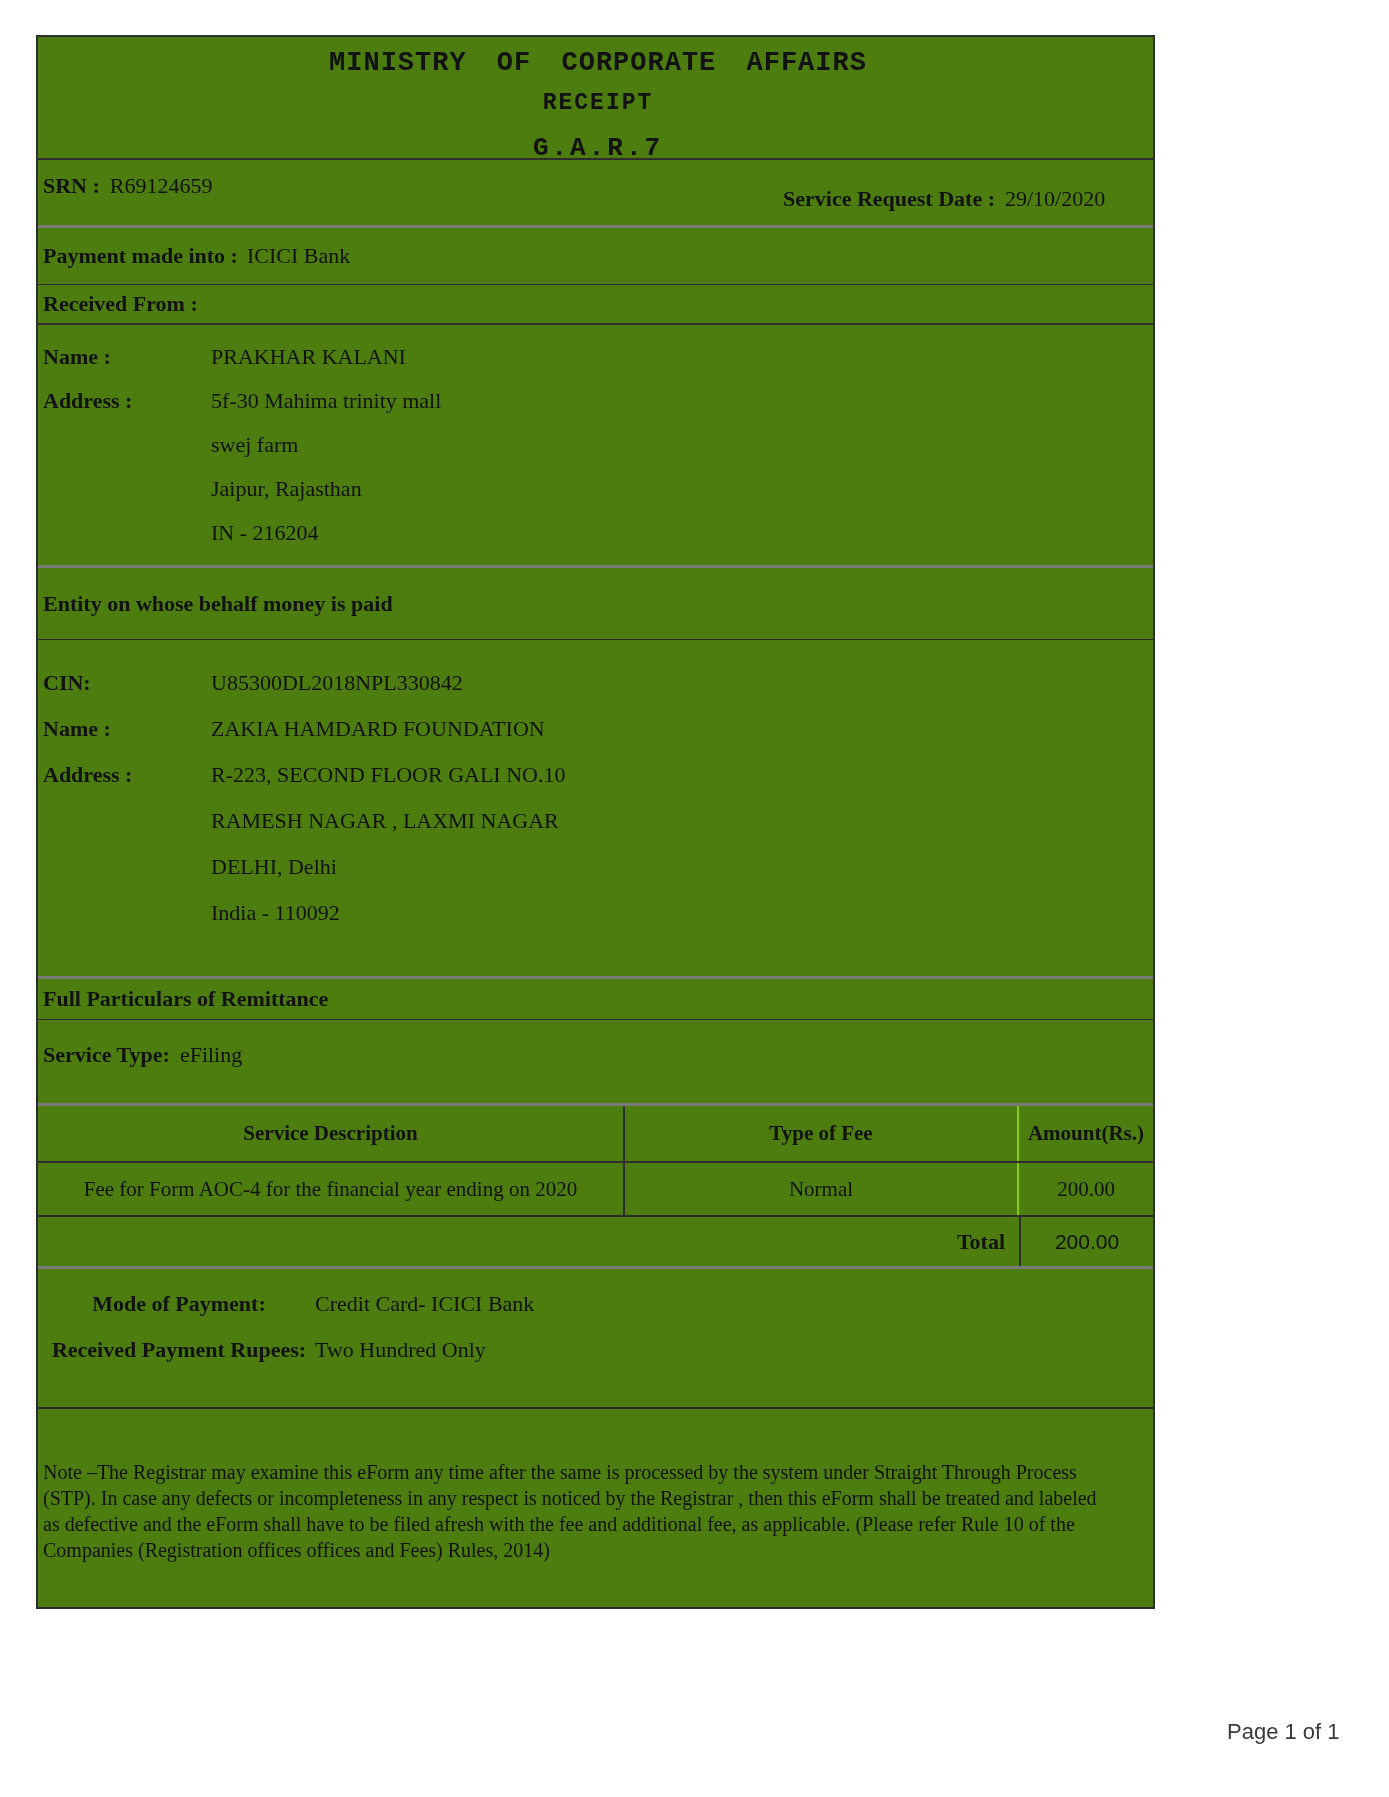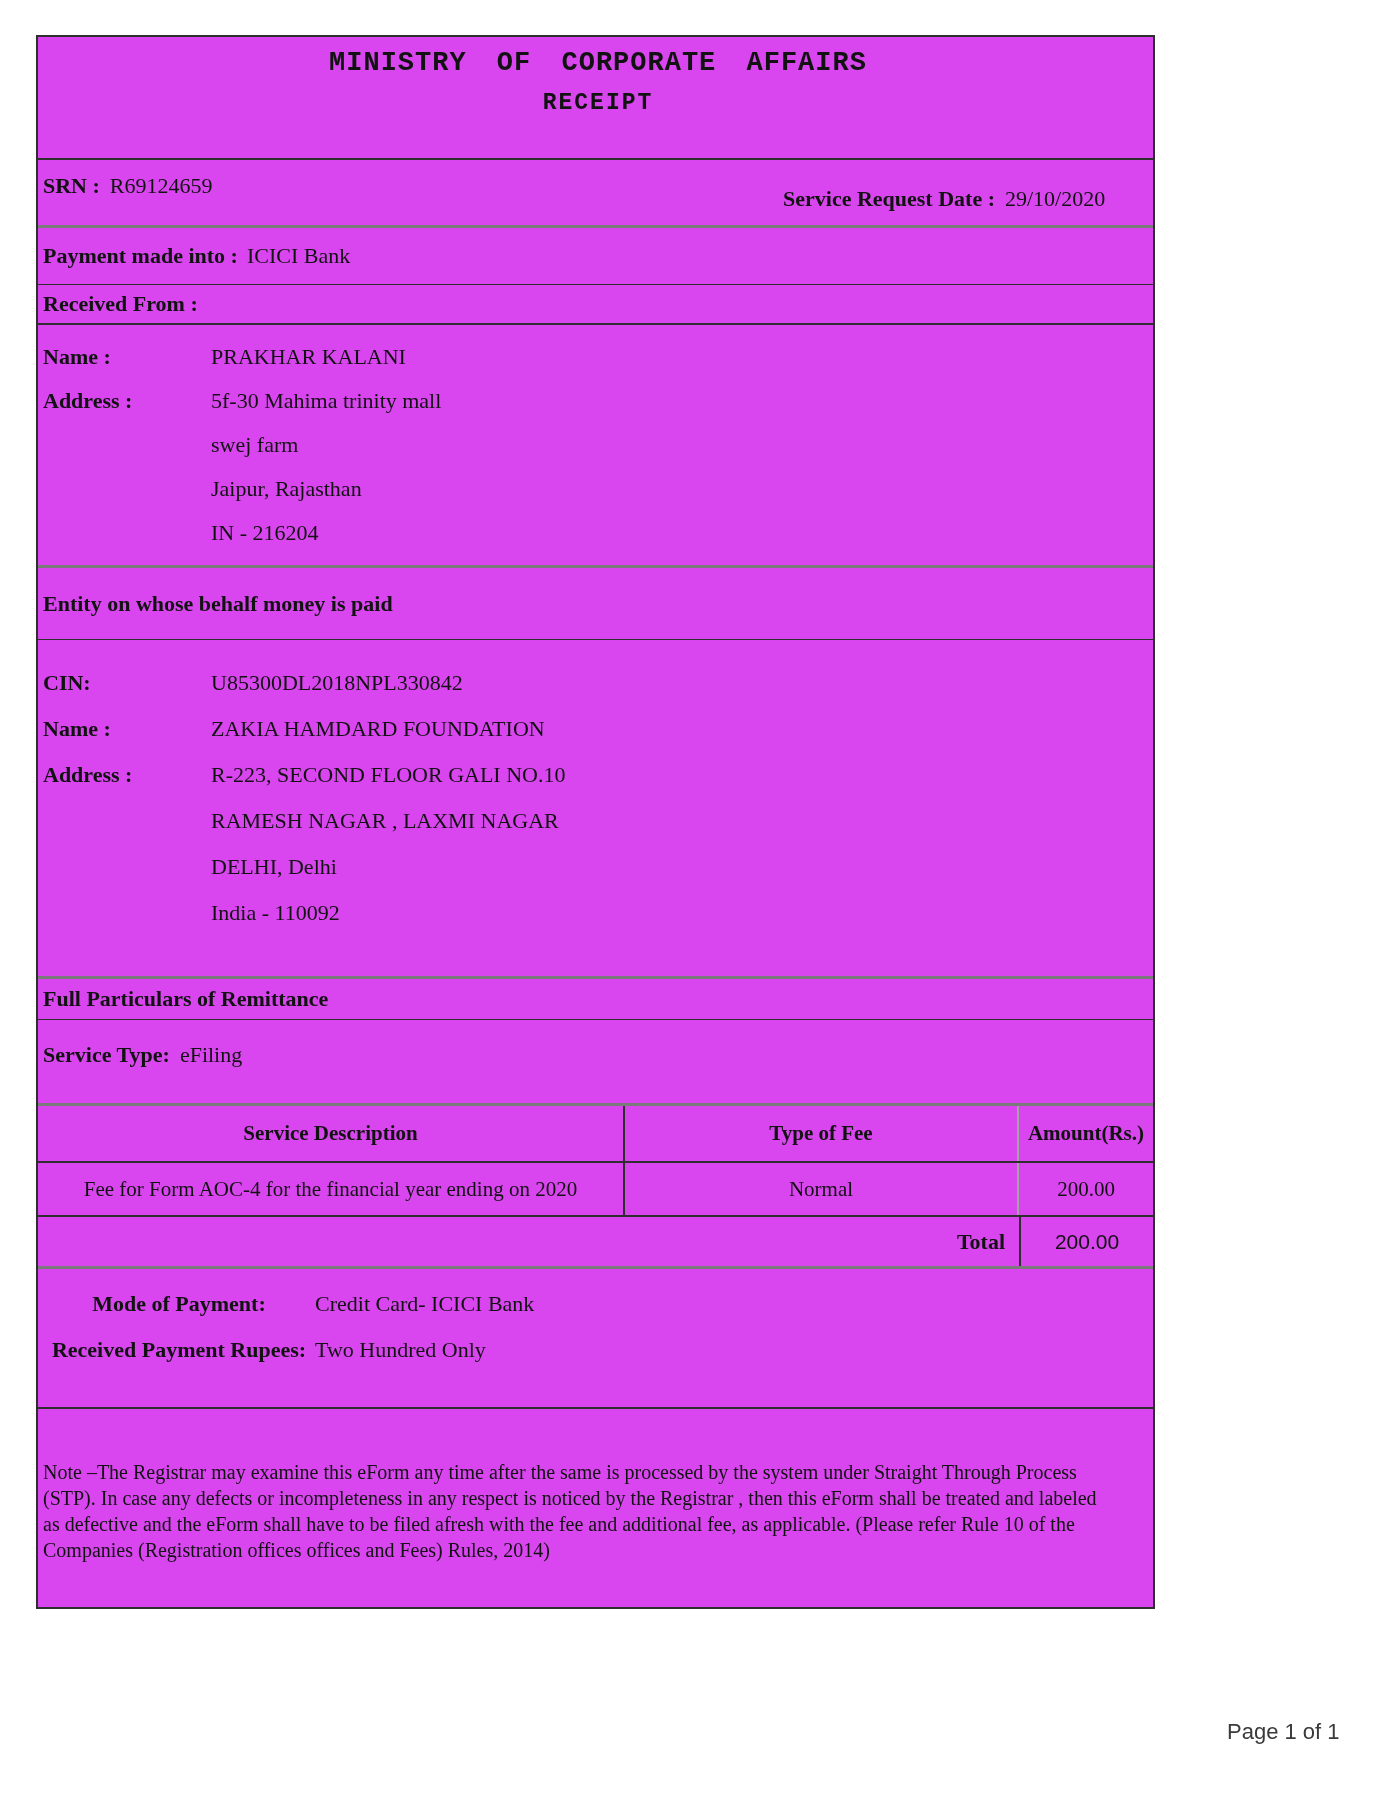--- a/index.html
+++ b/index.html
@@ -7,21 +7,21 @@
     width:1389px; height:1797px; position:relative;
     background:#ffffff;
     font-family:"Liberation Serif", serif;
     color:#121212;
   }
   * { box-sizing:border-box; }
 
   .doc {
     position:absolute; left:36px; top:35px;
     width:1119px; height:1574px;
-    border:2px solid #2e2e2e; background:#d946ef;
+    border:2px solid #2e2e2e; background:#4d7c0f;
   }
   .sec { position:relative; padding-left:5px; }
 
   
   .sec-header {
     height:123px; border-bottom:2px solid #2e2e2e;
     text-align:center; font-family:"Liberation Mono", monospace;
     font-weight:bold; padding-top:11px;
   }
   .hdr-ministry { font-size:27px; letter-spacing:1px; word-spacing:13px; }
@@ -69,21 +69,21 @@
   .fee-table {
     height:166px; border-top:3px solid #7a7a7a; border-bottom:3px solid #7a7a7a;
     font-size:21px; padding-left:0;
   }
   .tr { display:flex; }
   .tr-head  { height:57px; border-bottom:2px solid #2e2e2e; font-weight:bold; }
   .tr-data  { height:54px; border-bottom:2px solid #2e2e2e; }
   .tr-total { height:49px; }
   .td { display:flex; align-items:center; justify-content:center; }
   .c1 { width:587px; border-right:2px solid #2e2e2e; }
-  .c2 { width:394px; border-right:2px solid #a3a3a3; }
+  .c2 { width:394px; border-right:2px solid #84cc16; }
   .c3 { flex:1; }
   .ctotal {
     width:983px; border-right:2px solid #2e2e2e;
     justify-content:flex-end; padding-right:14px; font-weight:bold; font-size:22px;
   }
   .sans-val { font-family:"Liberation Sans", sans-serif; font-size:21px; }
 
   .sec-paybox { height:140px; border-bottom:2px solid #2e2e2e; padding-top:12px; font-size:22px; }
   .pline { display:flex; height:46px; align-items:center; }
   .plbl { width:272px; flex-shrink:0; font-weight:bold;text-align:center; }
@@ -99,20 +99,21 @@
   }
 </style>
 </head>
 <body>
 
 <div class="doc">
 
   <div class="sec sec-header">
     <div class="hdr-ministry">MINISTRY OF CORPORATE AFFAIRS</div>
     <div class="hdr-receipt">RECEIPT</div>
+    <div class="hdr-gar">G.A.R.7</div>
   </div>
 
   <div class="sec sec-srn">
     <div class="pair">
       <span class="b">SRN :</span>
       <span>R69124659</span>
     </div>
     <div class="pair date-pair">
       <span class="b">Service Request Date :</span>
       <span>29/10/2020</span>

